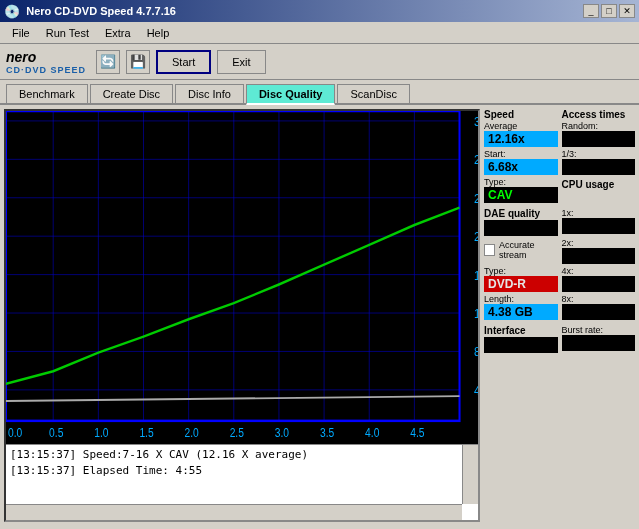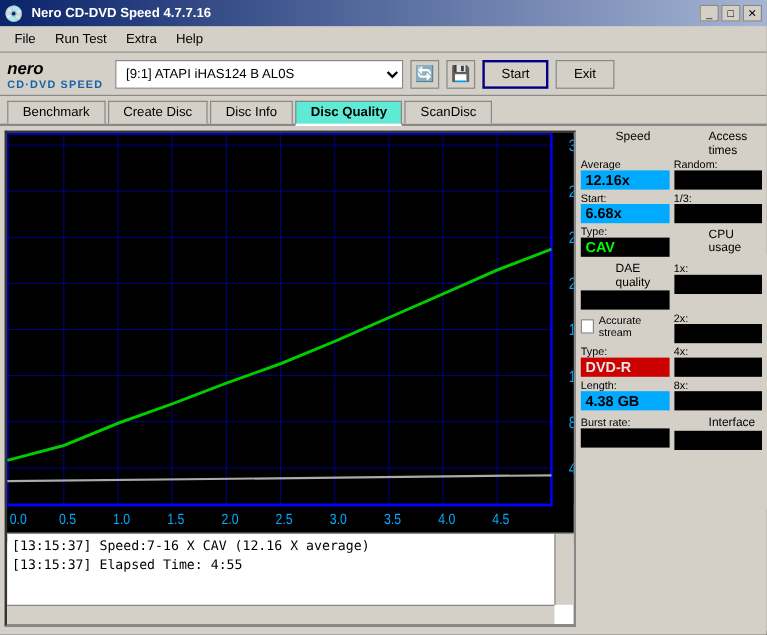--- a/index.html
+++ b/index.html
@@ -173,23 +173,22 @@
       flex-shrink: 0;
     }
 
     .panel-section {
       background: #d4d0c8;
     }
 
     .panel-label {
       font-size: 10px;
       color: #000;
-      font-weight: normal;
+      font-weight: bold;
       margin-bottom: 1px;
-      margin-left: 29px;
     }
 
     .panel-value-box {
       background: #000;
       color: #00ff00;
       font-size: 12px;
       font-weight: bold;
       padding: 1px 4px;
       margin-bottom: 2px;
       min-height: 16px;
@@ -289,23 +288,20 @@
   <span class="menu-item">Run Test</span>
   <span class="menu-item">Extra</span>
   <span class="menu-item">Help</span>
 </div>
 
 <div class="toolbar">
   <div class="nero-logo">
     <span class="nero-logo-top">nero</span>
     <span class="nero-logo-bottom">CD·DVD SPEED</span>
   </div>
-  <select class="drive-select">
-    <option>[9:1]  ATAPI iHAS124  B AL0S</option>
-  </select>
   <button class="toolbar-icon-btn" title="Refresh">🔄</button>
   <button class="toolbar-icon-btn" title="Save">💾</button>
   <button class="start-btn">Start</button>
   <button class="exit-btn">Exit</button>
 </div>
 
 <div class="tab-bar">
   <div class="tab">Benchmark</div>
   <div class="tab">Create Disc</div>
   <div class="tab">Disc Info</div>
@@ -477,24 +473,24 @@
         <div>
           <div style="font-size:9px;">8x:</div>
           <div class="panel-value-box"></div>
         </div>
       </div>
     </div>
 
     <div class="panel-section">
       <div class="two-col">
         <div>
+          <div class="panel-label">Interface</div>
+          <div class="panel-value-box"></div>
+        </div>
+        <div>
           <div style="font-size:9px;">Burst rate:</div>
-          <div class="panel-value-box"></div>
-        </div>
-        <div>
-          <div class="panel-label">Interface</div>
           <div class="panel-value-box"></div>
         </div>
       </div>
     </div>
 
   </div>
 </div>
 
 </body></html>

